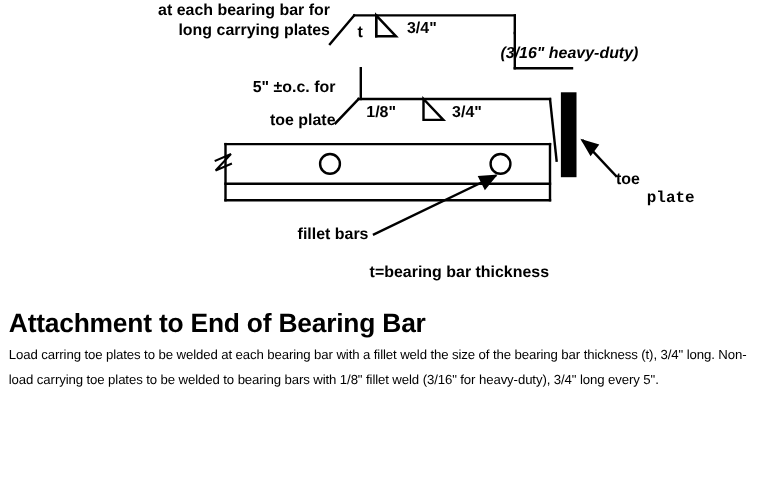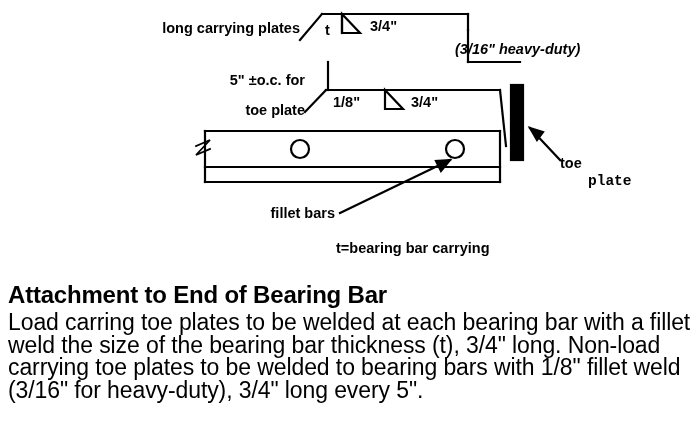--- a/index.html
+++ b/index.html
@@ -51,21 +51,21 @@
     margin: 0 0 2px 0;
     font-family: "Liberation Sans", sans-serif;
     font-size: 24px;
     font-weight: bold;
     letter-spacing: -0.2px;
     color: #000;
   }
   p.body-text {
     margin: 0;
     font-family: "Liberation Sans", sans-serif;
-    font-size: 23px;
+    font-size: 12px;
     line-height: 22.5px;
     color: #000;
     letter-spacing: -0.1px;
   }
 </style>
 </head>
 <body>
 
 <div id="root">
 
@@ -115,20 +115,21 @@
         <line x1="560" y1="160" x2="530" y2="128"></line>
         <path d="M 530 128 L 543 132 L 537 140 Z" fill="#000" stroke="#000"></path>
 
         <line x1="340" y1="213" x2="450" y2="160"></line>
         <path d="M 450 160 L 436 161 L 441 171 Z" fill="#000" stroke="#000"></path>
 
       </g>
     </svg>
 
     
+    <div class="lbl right" style="left:10px; top:2px; width:290px;">at each bearing bar for</div>
 
     <div class="lbl right" style="left:10px; top:20px; width:290px;">long carrying plates</div>
 
     <div class="lbl" style="left:325px; top:22px;">t</div>
 
     <div class="lbl" style="left:370px; top:18px;">3/4"</div>
 
     <div class="lbl italic" style="left:455px; top:41px;">(3/16" heavy-duty)</div>
 
     <div class="lbl right" style="left:10px; top:72px; width:295px;">5" ±o.c. for</div>
@@ -138,21 +139,21 @@
     <div class="lbl" style="left:333px; top:94px;">1/8"</div>
 
     <div class="lbl" style="left:411px; top:94px;">3/4"</div>
 
     <div class="lbl" style="left:560px; top:155px;">toe</div>
 
     <div class="lbl" style="left:588px; top:173px;font-family:Liberation Mono, monospace;">plate</div>
 
     <div class="lbl right" style="left:130px; top:205px; width:205px;">fillet bars</div>
 
-    <div class="lbl" style="left:336px; top:240px;">t=bearing bar carrying</div>
+    <div class="lbl" style="left:336px; top:240px;">t=bearing bar thickness</div>
   </div>
 
   <div class="caption-block">
     <h2 class="heading">Attachment to End of Bearing Bar</h2>
     <p class="body-text">Load carring toe plates to be welded at each bearing bar with a fillet weld the size of the bearing bar thickness (t), 3/4" long. Non-load carrying toe plates to be welded to bearing bars with 1/8" fillet weld (3/16" for heavy-duty), 3/4" long every 5".</p>
   </div>
 
 </div>
 
 </body></html>

